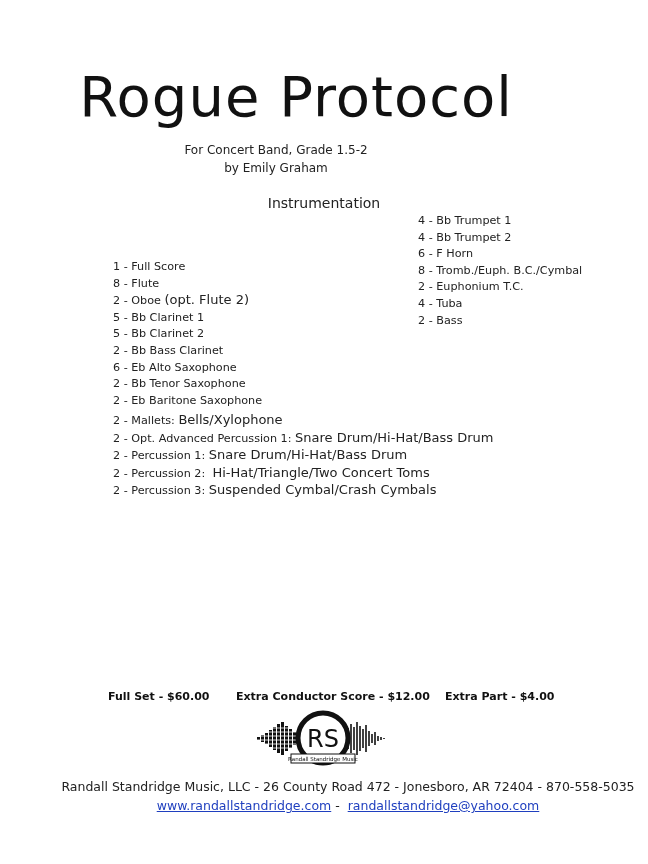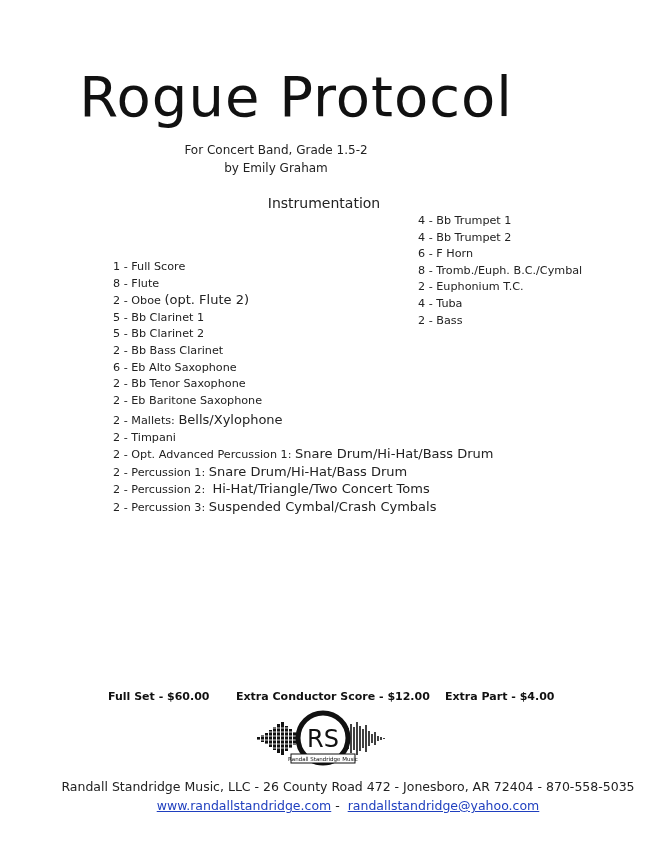--- a/index.html
+++ b/index.html
@@ -52,21 +52,20 @@
     <div class="item"><span>4</span> - <span>Bb Trumpet 2</span></div>
     <div class="item"><span>6</span> - <span>F Horn</span></div>
     <div class="item"><span>8</span> - <span>Tromb./Euph. B.C./Cymbal</span></div>
     <div class="item"><span>2</span> - <span>Euphonium T.C.</span></div>
     <div class="item"><span>4</span> - <span>Tuba</span></div>
     <div class="item"><span>2</span> - <span>Bass</span></div>
   </div>
 
   <div class="abs list" style="left:113px; top:412px;">
     <div class="item"><span>2</span> - <span>Mallets:</span> <span class="small">Bells/Xylophone</span></div>
-    <div class="item"><span>2</span> - <span>Timpani</span></div>
     <div class="item"><span>2</span> - <span>Opt. Advanced Percussion 1:</span> <span class="small">Snare Drum/Hi-Hat/Bass Drum</span></div>
     <div class="item"><span>2</span> - <span>Percussion 1:</span> <span class="small">Snare Drum/Hi-Hat/Bass Drum</span></div>
     <div class="item"><span>2</span> - <span>Percussion 2:</span> &nbsp;<span class="small">Hi-Hat/Triangle/Two Concert Toms</span></div>
     <div class="item"><span>2</span> - <span>Percussion 3:</span> <span class="small">Suspended Cymbal/Crash Cymbals</span></div>
   </div>
 
   <div class="abs prices" style="left:108px;">Full Set - $60.00</div>
   <div class="abs prices" style="left:236px;">Extra Conductor Score - $12.00</div>
   <div class="abs prices" style="left:445px;">Extra Part - $4.00</div>
 

